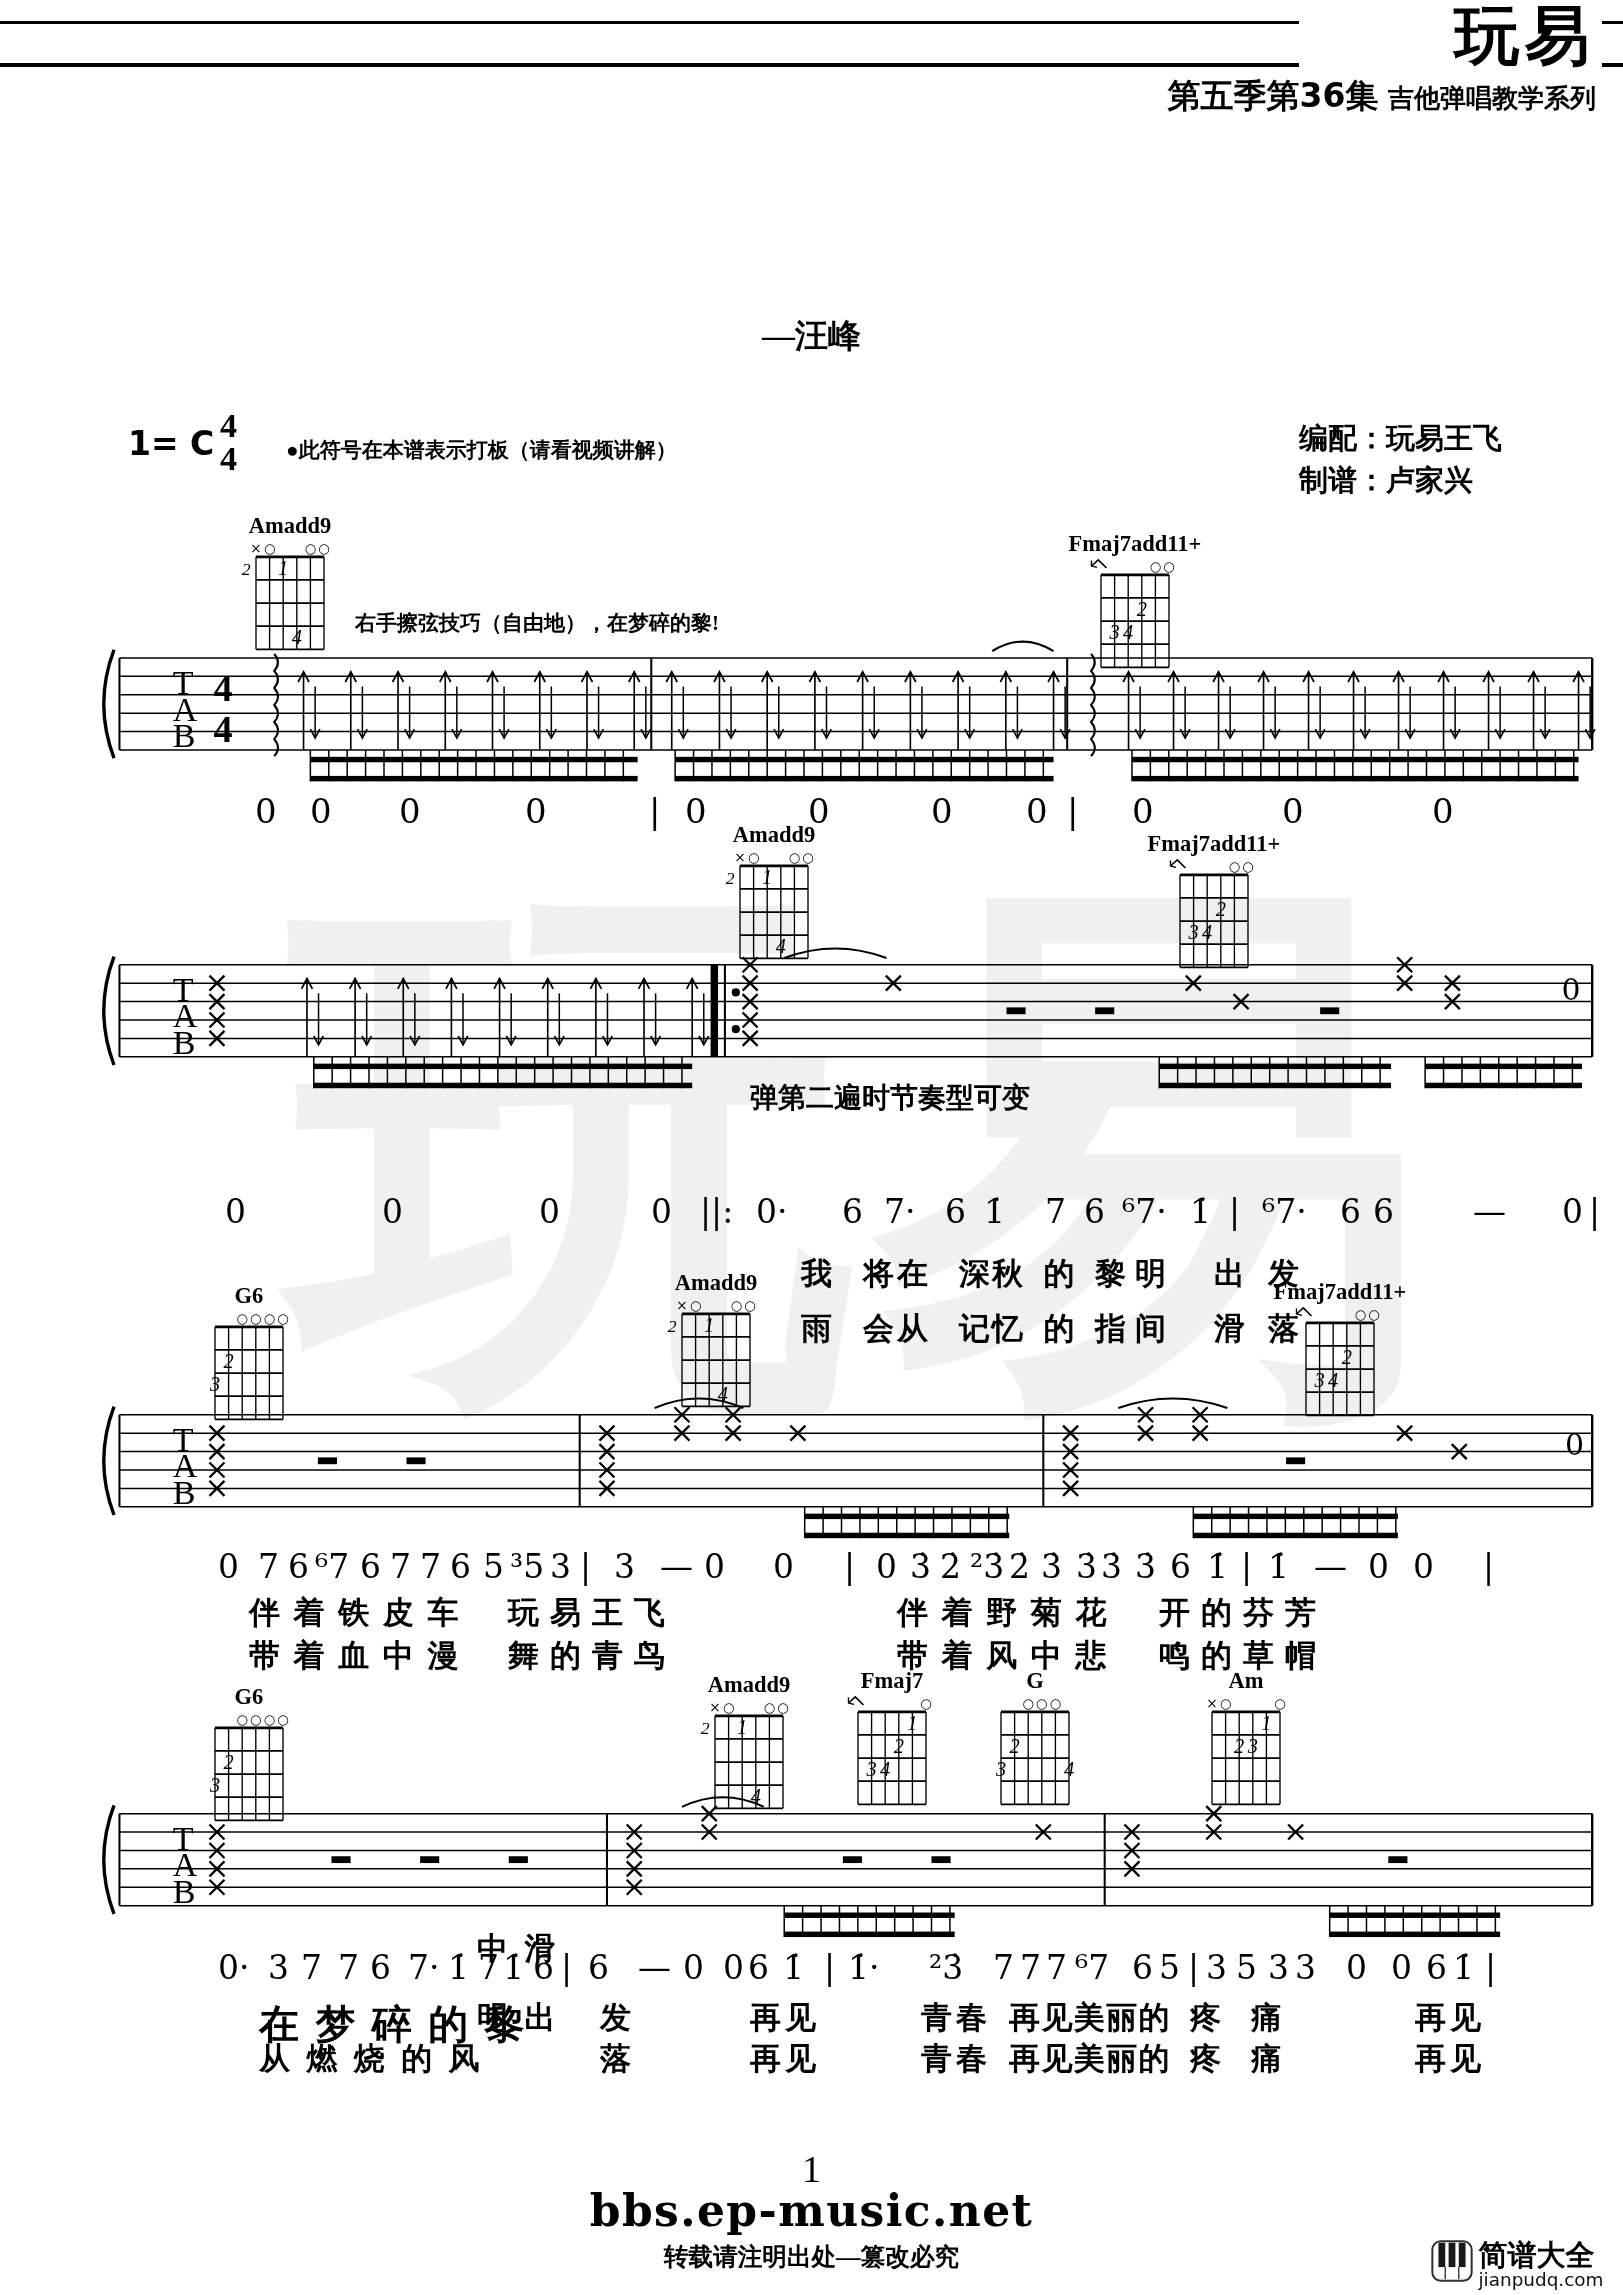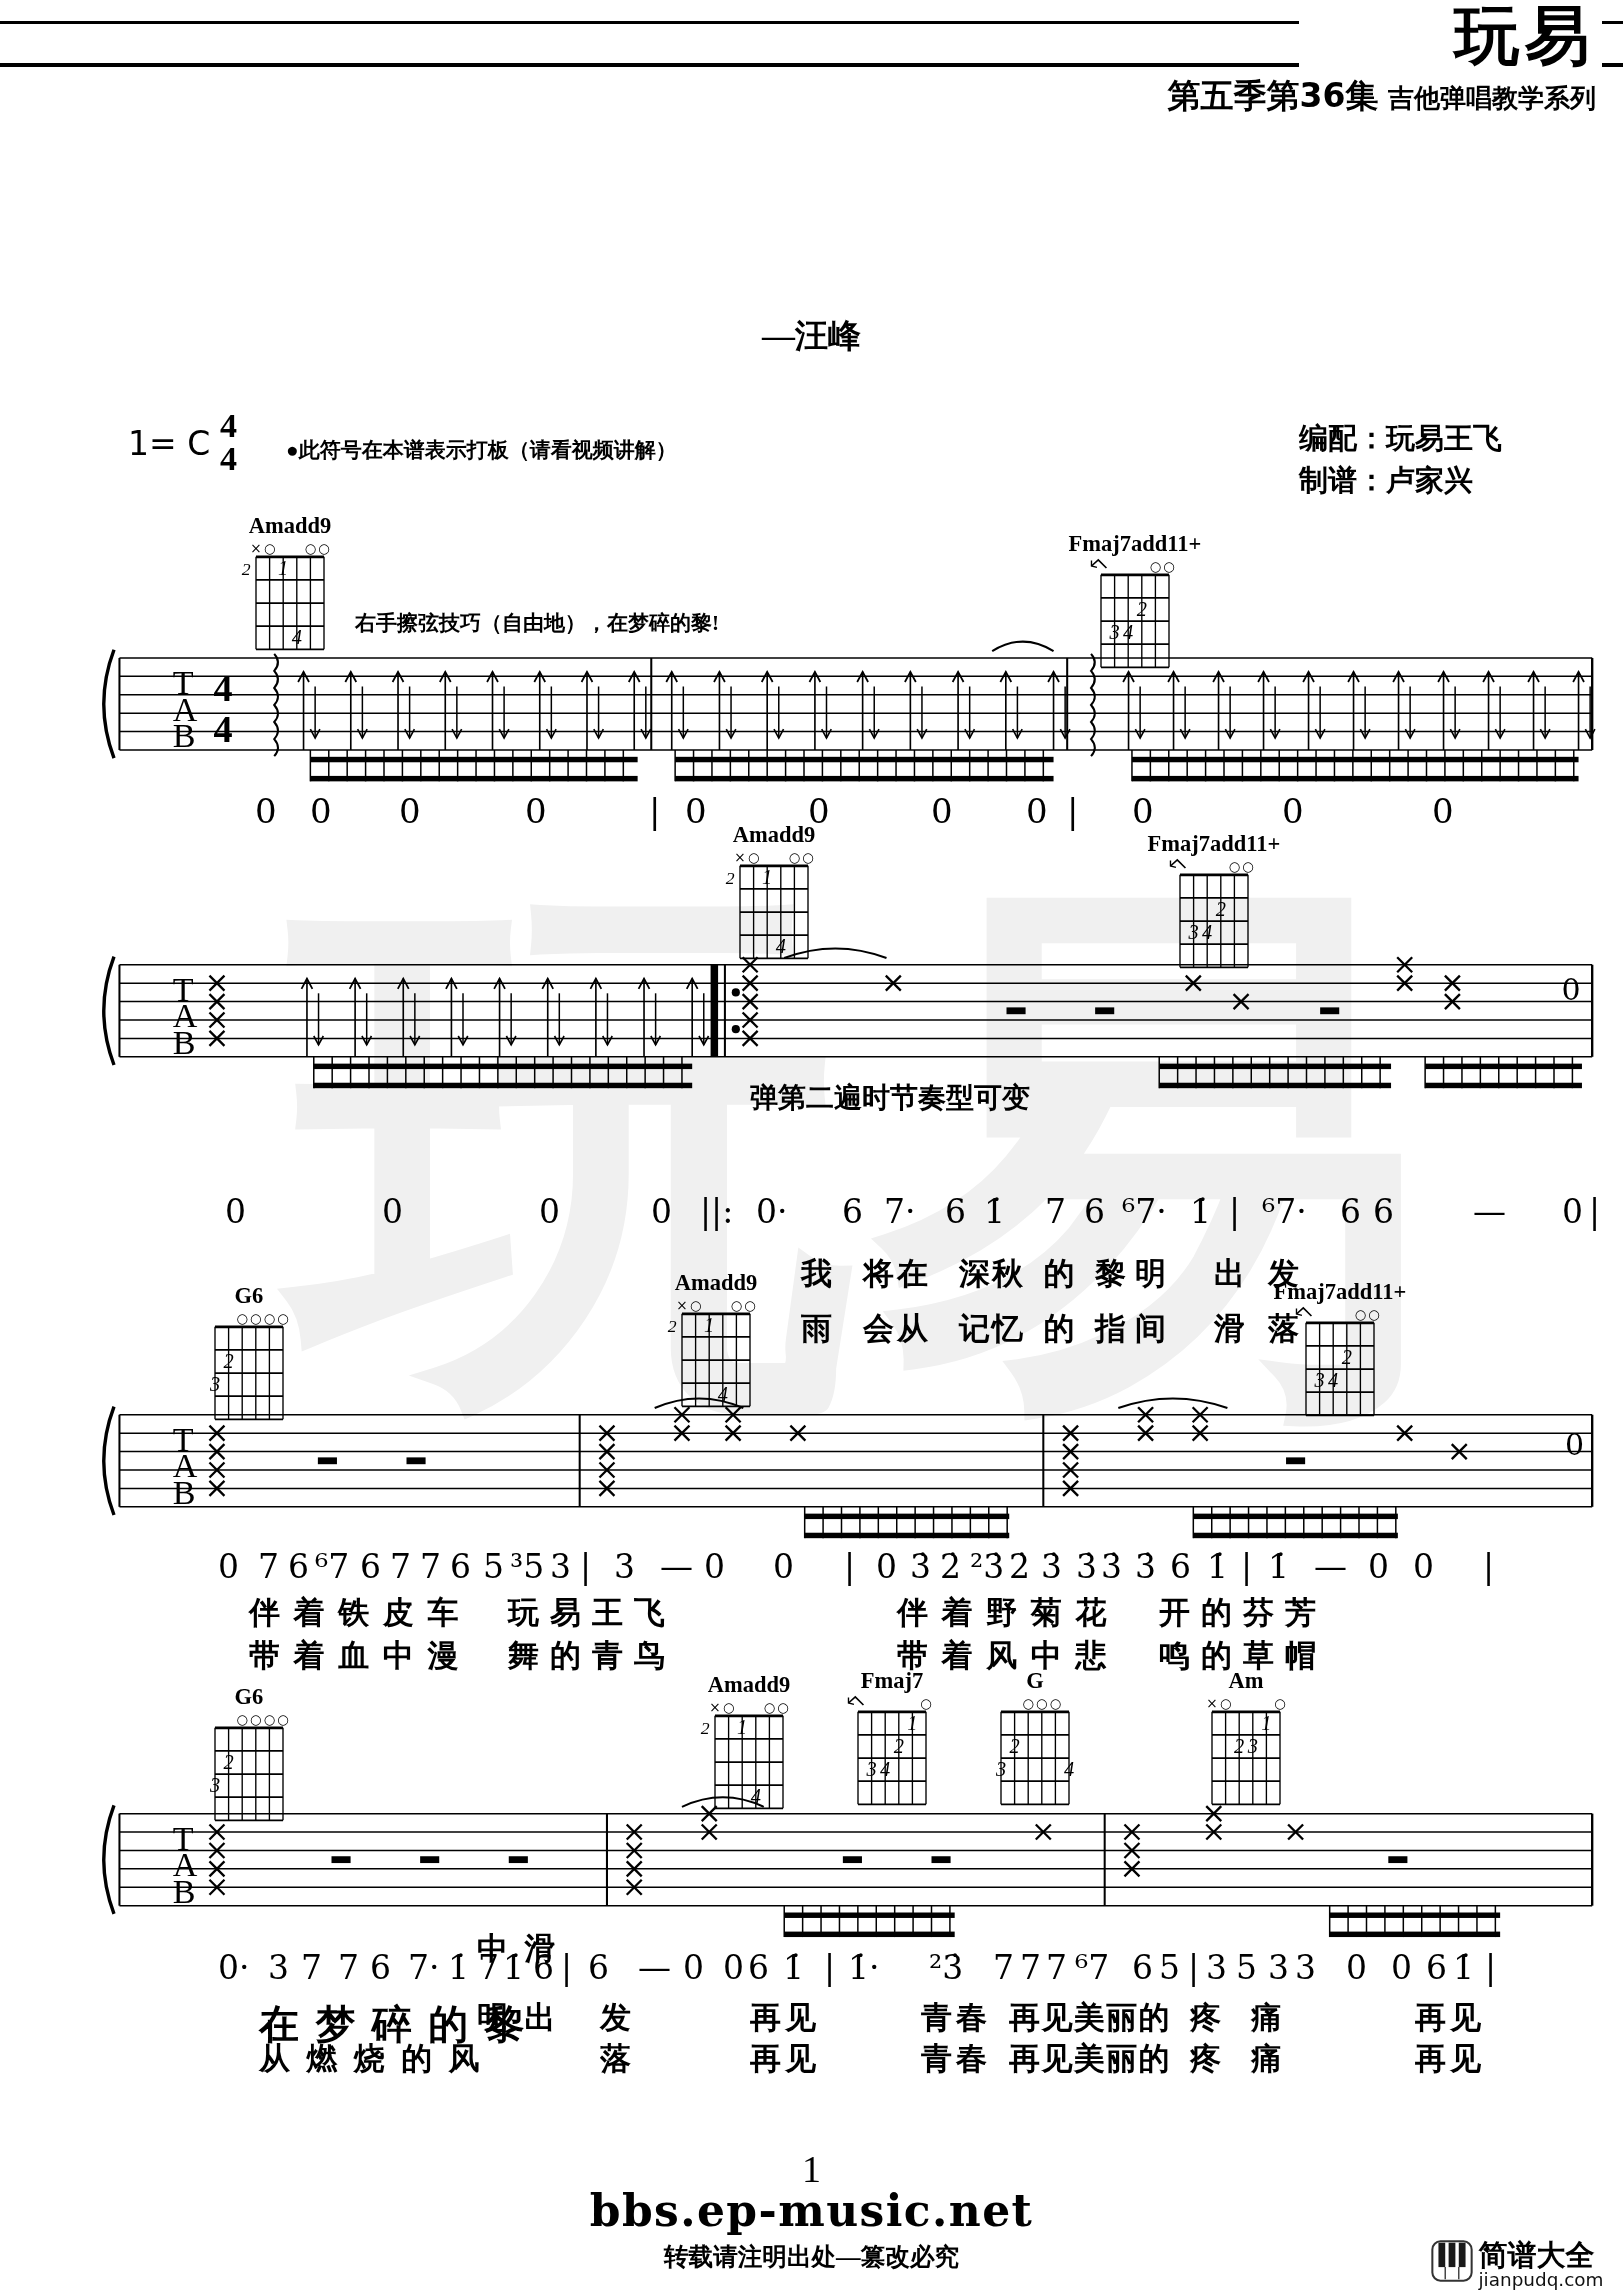--- a/index.html
+++ b/index.html
@@ -14,21 +14,21 @@
         text-align:right;letter-spacing:5.5px;padding-right:6.8px;box-sizing:border-box;}
   .subhead{position:absolute;top:74px;right:27px;z-index:2;display:flex;align-items:baseline;gap:9.5px;
         font-family:"DejaVu Sans",sans-serif;}
   .subhead .ep{font-size:33px;font-weight:800;}
   .subhead .se{font-size:26px;font-weight:600;}
   .title{position:absolute;top:225px;left:0;width:1623px;text-align:center;
         font-size:57px;font-weight:700;letter-spacing:4.1px;z-index:2;}
   .artist{position:absolute;top:314px;left:0;width:1623px;text-align:center;
         font-size:33px;font-weight:700;z-index:2;}
   .keysig{position:absolute;left:128px;top:424px;font-family:"DejaVu Sans",sans-serif;
-        font-size:33px;font-weight:400;z-index:2;}
+        font-size:33px;font-weight:700;z-index:2;}
   .timesig{position:absolute;left:220px;top:409px;font-size:34px;font-weight:700;line-height:33px;
         text-align:center;z-index:2;}
   .pnote{position:absolute;left:286px;top:436px;font-size:21px;font-weight:700;z-index:2;}
   .credits{position:absolute;right:121px;top:417px;font-size:29px;font-weight:700;line-height:42px;
         text-align:left;z-index:2;}
   .annotation{position:absolute;font-weight:700;z-index:2;white-space:pre;}
   .melody-tok{position:absolute;font-family:"DejaVu Serif",serif;z-index:2;white-space:pre;}
   .lyric-tok{position:absolute;font-weight:700;z-index:2;white-space:pre;}
   .chord{position:absolute;z-index:2;width:136px;}
   .chord .cname{position:absolute;top:0;left:0;width:136px;text-align:center;

